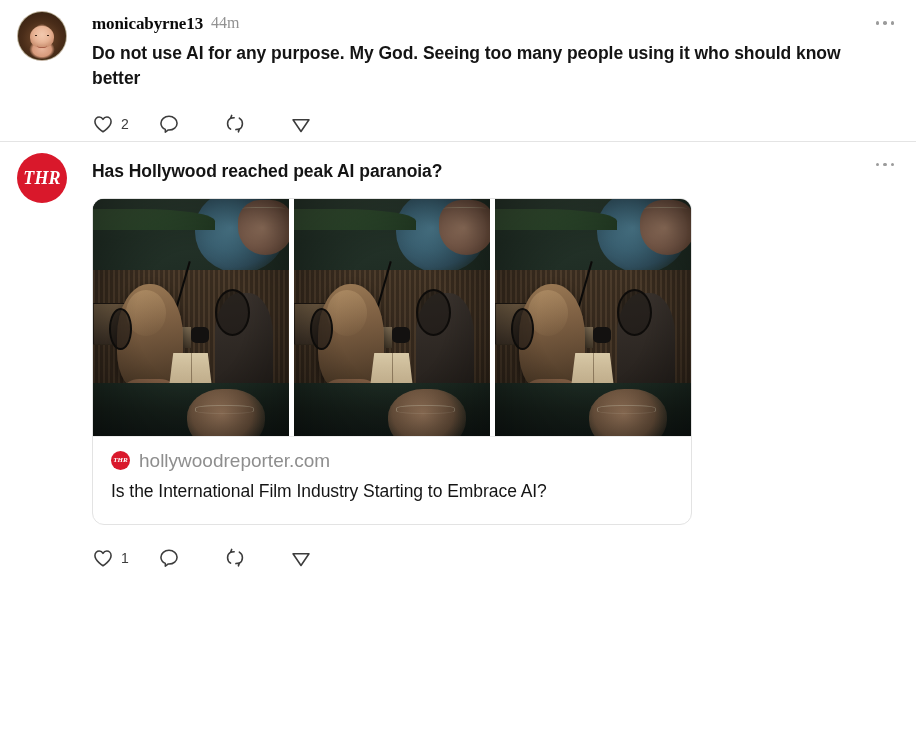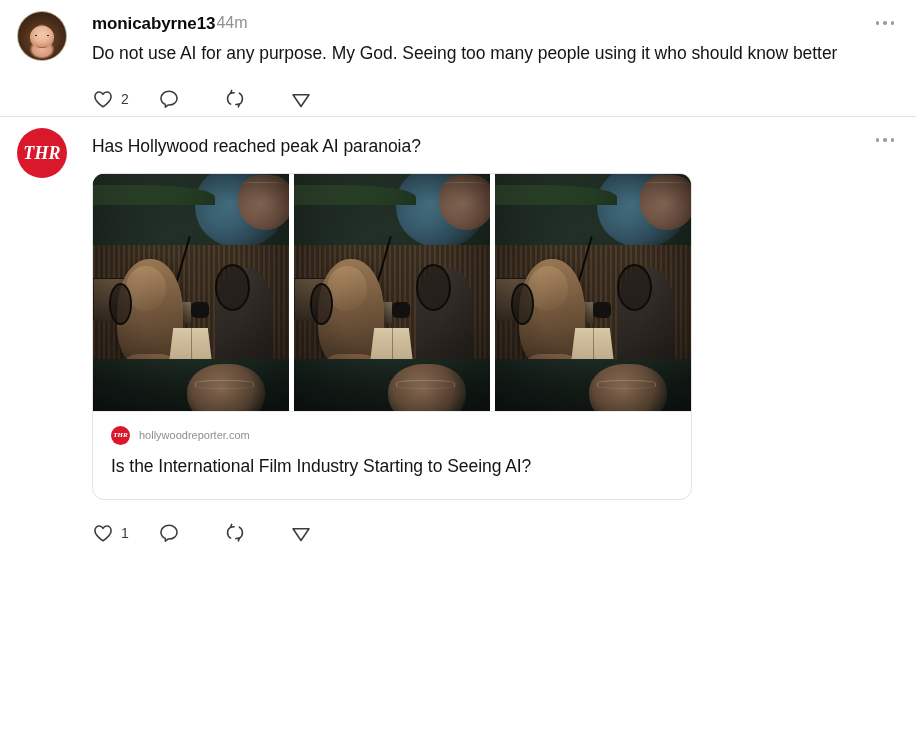--- a/index.html
+++ b/index.html
@@ -90,20 +90,22 @@
     letter-spacing: 0.2px;
     line-height: 1;
     transform: translateY(-0.5px);
   }
 
   .content-col { margin-left: 92px; padding-right: 60px; }
 
   .post-header {
     display: flex; align-items: center;
     height: 24px;
+    gap: 7px;
+    font-family: Liberation Serif, serif;
   }
   .username {
     font-size: 17px;
     font-weight: bold;
     color: #0a0a0a;
     letter-spacing: -0.1px;
     line-height: 1;
     white-space: nowrap;
   }
   .verified-badge {
@@ -121,20 +123,21 @@
     text-align: right;
   }
 
   .post-text {
     font-size: 17.5px;
     color: #141414;
     line-height: 1.42;
     margin-top: 6px;
     letter-spacing: -0.05px;
     max-width: 782px;
+    font-weight: bold;
   }
 
   .more-btn {
     position: absolute;
     top: 14px;
     right: 16px;
     width: 30px; height: 18px;
     display: flex; align-items: center; justify-content: center;
     gap: 4px;
     cursor: pointer;
@@ -371,21 +374,21 @@
   }
   .card-favicon span {
     color: #fff;
     font-family: "Liberation Serif", serif;
     font-style: italic;
     font-weight: bold;
     font-size: 7px;
     line-height: 1;
   }
   .card-domain {
-    font-size: 11px;
+    font-size: 19px;
     color: #8e8e8e;
     line-height: 1;
   }
   .card-title {
     font-size: 17.5px;
     color: #141414;
     line-height: 1.45;
     letter-spacing: -0.05px;
     max-width: 470px;
   }
@@ -564,21 +567,21 @@
 
           </div>
 
           <div class="card-body">
             <div class="card-domain-row">
               <span class="card-favicon">
                 <span>THR</span>
               </span>
               <span class="card-domain">hollywoodreporter.com</span>
             </div>
-            <div class="card-title">Is the International Film Industry Starting to Seeing AI?</div>
+            <div class="card-title">Is the International Film Industry Starting to Embrace AI?</div>
           </div>
         </div>
 
         <div class="actions">
           <div class="action">
             <svg width="22" height="22" viewBox="0 0 24 24" fill="none">
               <path d="M12 20.5C12 20.5 3.2 15.2 3.2 9.3C3.2 6.4 5.4 4.4 7.9 4.4C9.7 4.4 11.2 5.4 12 6.9C12.8 5.4 14.3 4.4 16.1 4.4C18.6 4.4 20.8 6.4 20.8 9.3C20.8 15.2 12 20.5 12 20.5Z" stroke="#3c3c3c" stroke-width="1.7" stroke-linejoin="round" stroke-linecap="round"></path>
             </svg>
             <span class="action-count">1</span>
           </div>

